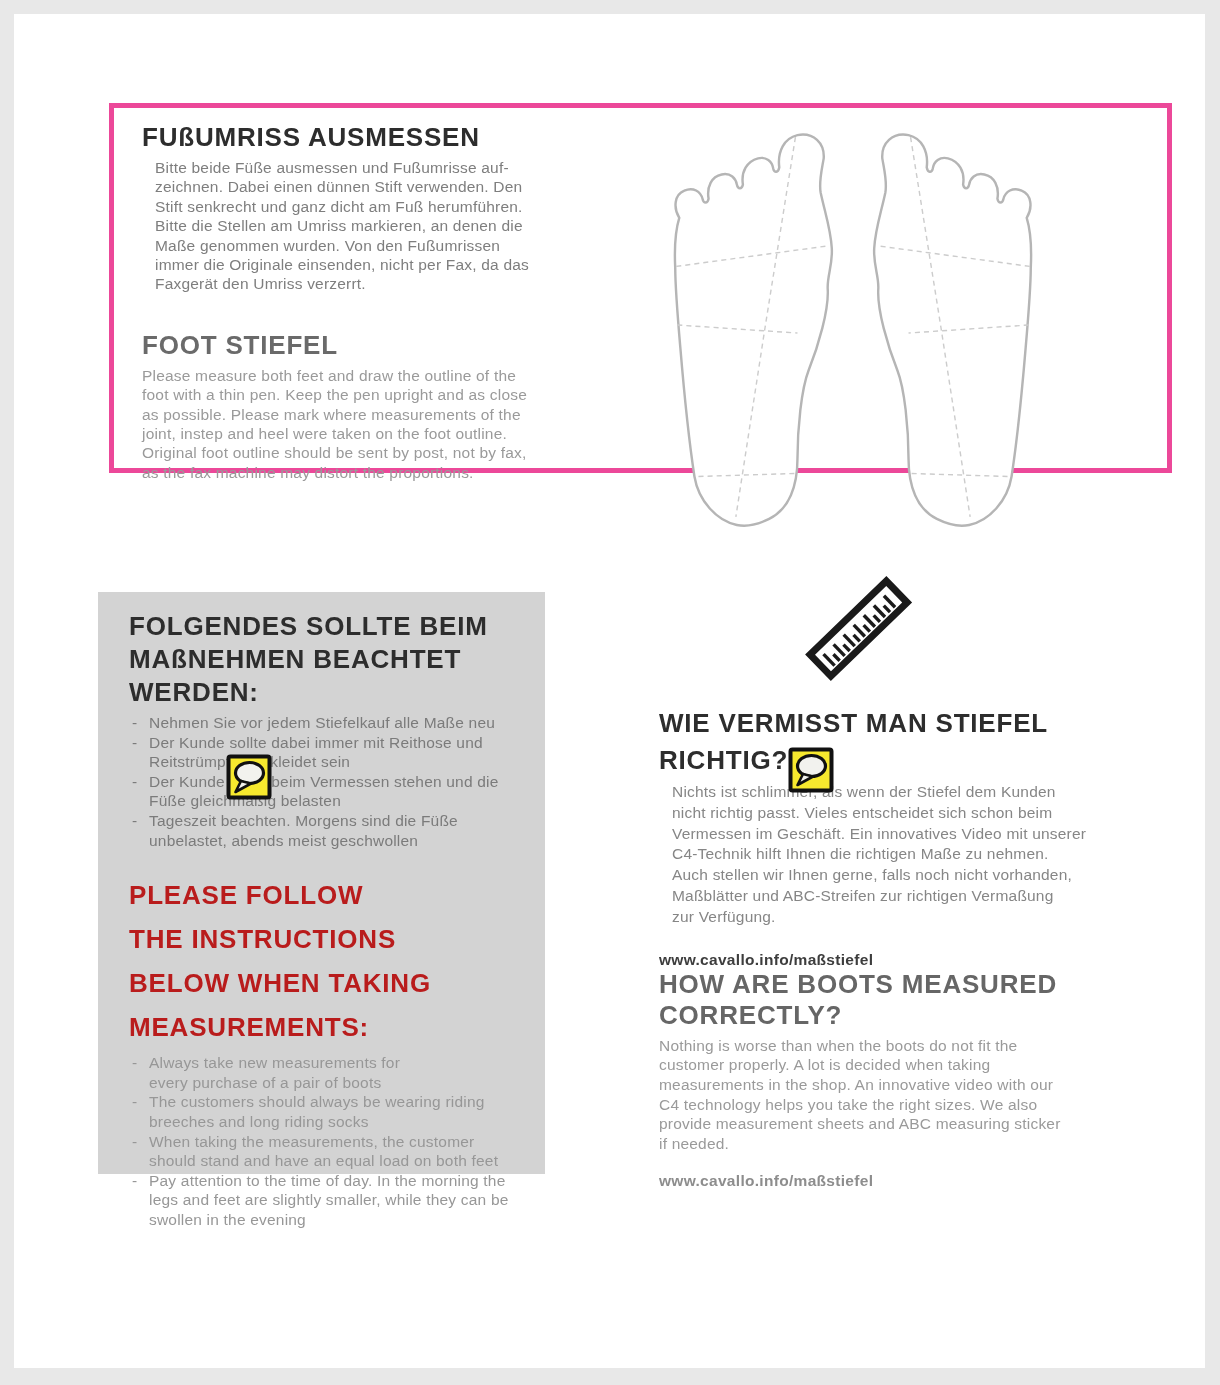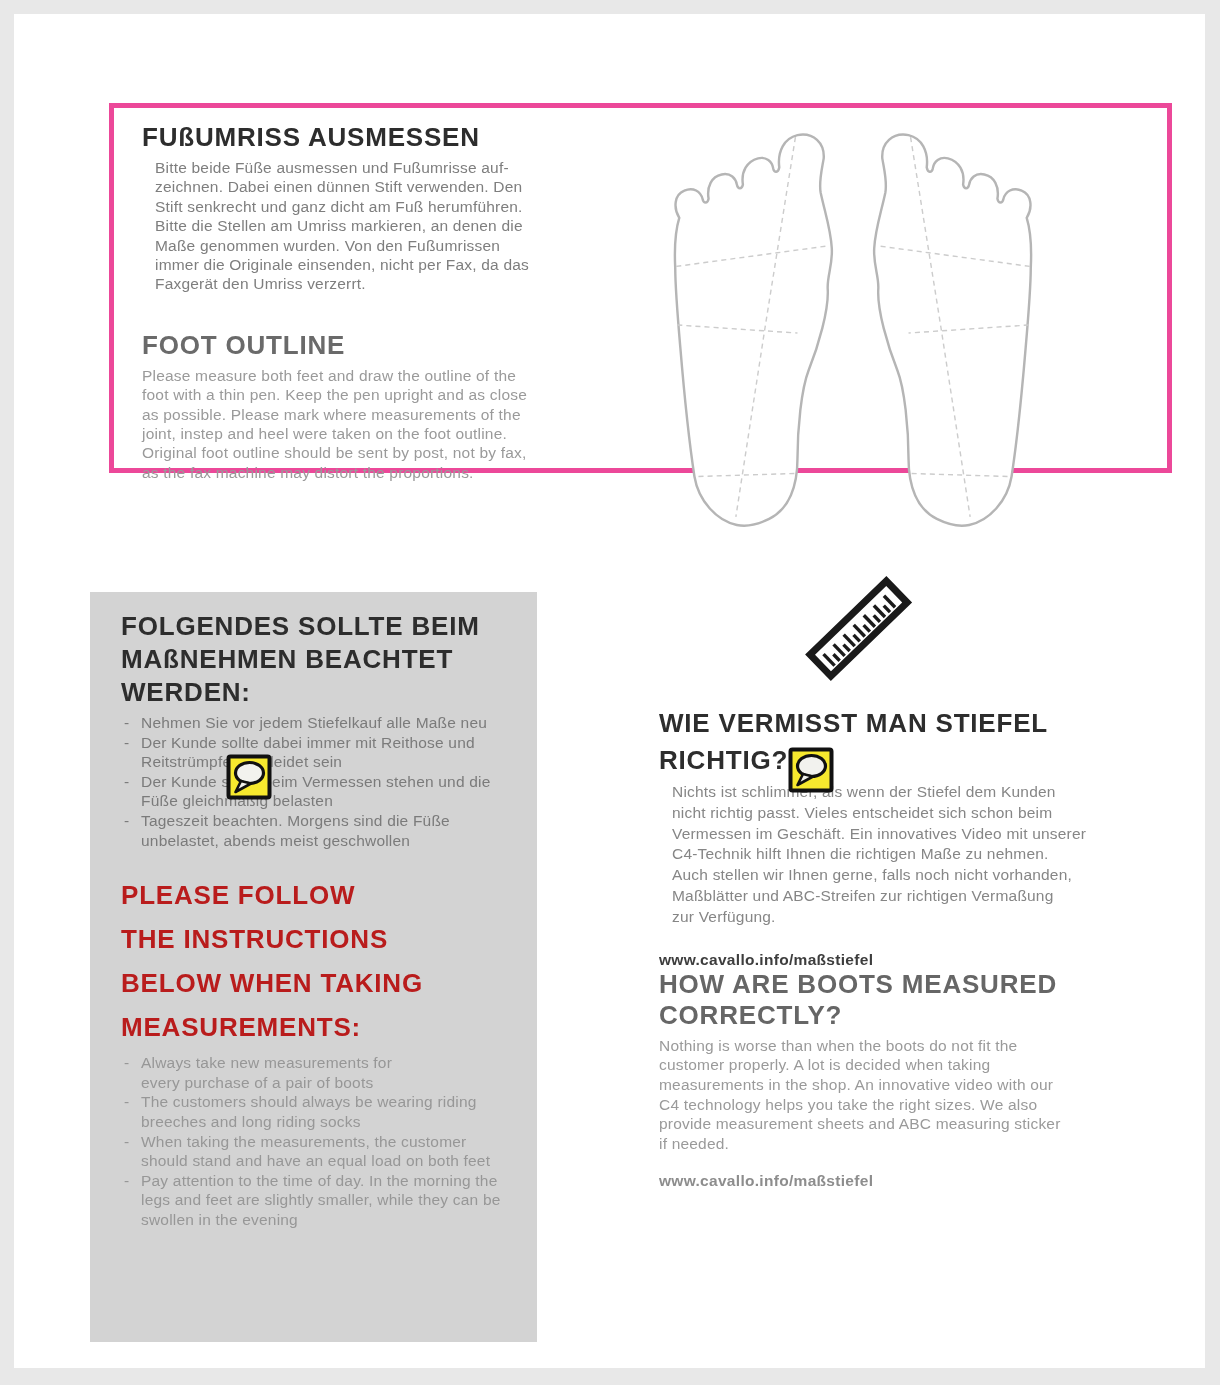--- a/index.html
+++ b/index.html
@@ -37,21 +37,21 @@
   .body-en{
     margin:5px 0 0 0;font-size:15.5px;line-height:19.4px;color:#9a9a9a;
     letter-spacing:0.2px;white-space:pre-line;
   }
   .outline-box .sec-en{margin-top:36px;}
   .feet{
     position:absolute;left:556px;top:17px;width:366px;height:404px;
   }
   
   .gray-box{
-    position:absolute;left:76px;top:578px;width:447px;height:750px;
+    position:absolute;left:84px;top:578px;width:447px;height:582px;
     background:#d3d3d3;box-sizing:border-box;
     padding:18px 26px 0 31px;
   }
   .gray-box h2.head-de{line-height:33px;}
   .gray-box h2.head-en{color:#b91c1c;line-height:44px;margin-top:23px;}
   ul.dash-list{
     list-style:none;margin:4px 0 0 0;padding:0;
   }
   ul.dash-list li{
     display:flex;font-size:15.5px;line-height:19.6px;letter-spacing:0.2px;
@@ -89,21 +89,21 @@
     <div class="text-col">
       <h2 class="head-de">FUßUMRISS AUSMESSEN</h2>
       <p class="body-de">Bitte beide Füße ausmessen und Fußumrisse auf-
 zeichnen. Dabei einen dünnen Stift verwenden. Den
 Stift senkrecht und ganz dicht am Fuß herumführen.
 Bitte die Stellen am Umriss markieren, an denen die
 Maße genommen wurden. Von den Fußumrissen
 immer die Originale einsenden, nicht per Fax, da das
 Faxgerät den Umriss verzerrt.</p>
       <div class="sec-en">
-        <h2 class="head-en">FOOT OUTLINE</h2>
+        <h2 class="head-en">FOOT STIEFEL</h2>
         <p class="body-en">Please measure both feet and draw the outline of the
 foot with a thin pen. Keep the pen upright and as close
 as possible. Please mark where measurements of the
 joint, instep and heel were taken on the foot outline.
 Original foot outline should be sent by post, not by fax,
 as the fax machine may distort the proportions.</p>
       </div>
     </div>
 
     <svg class="feet" viewBox="0 0 358 400" fill="none">

